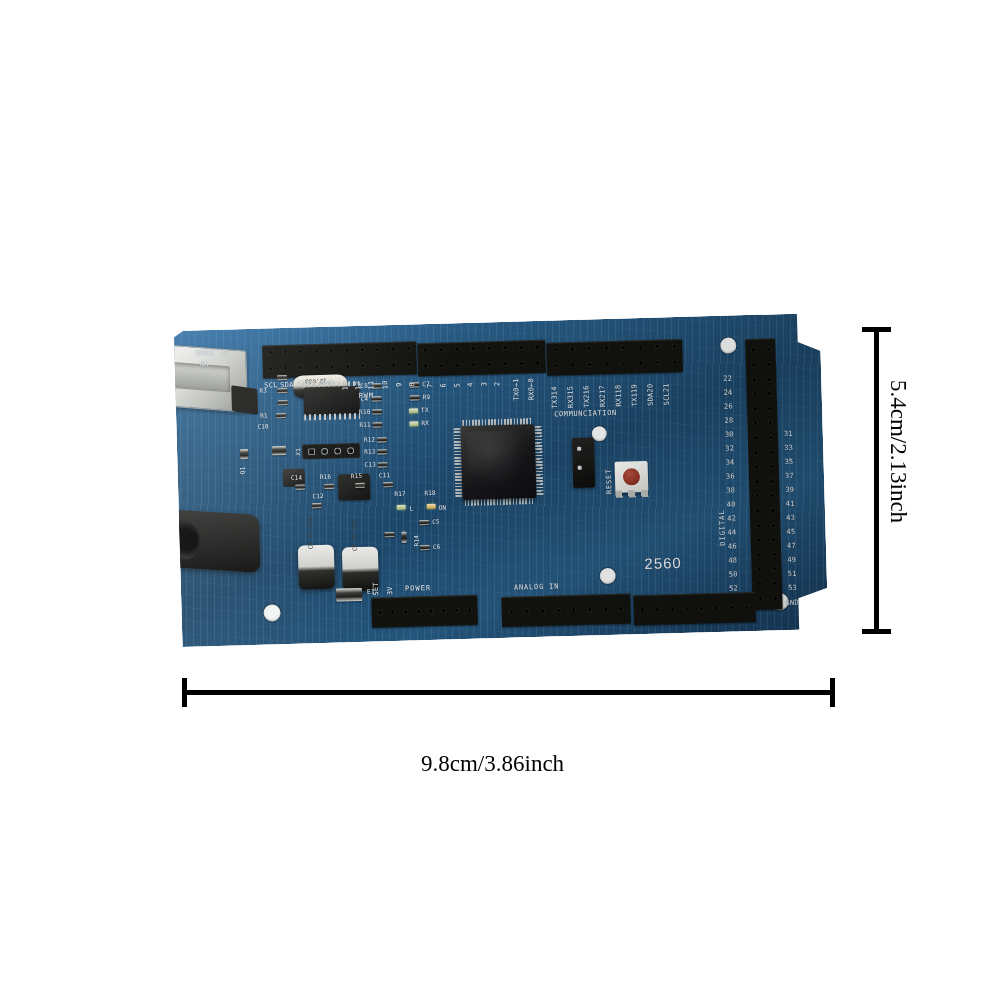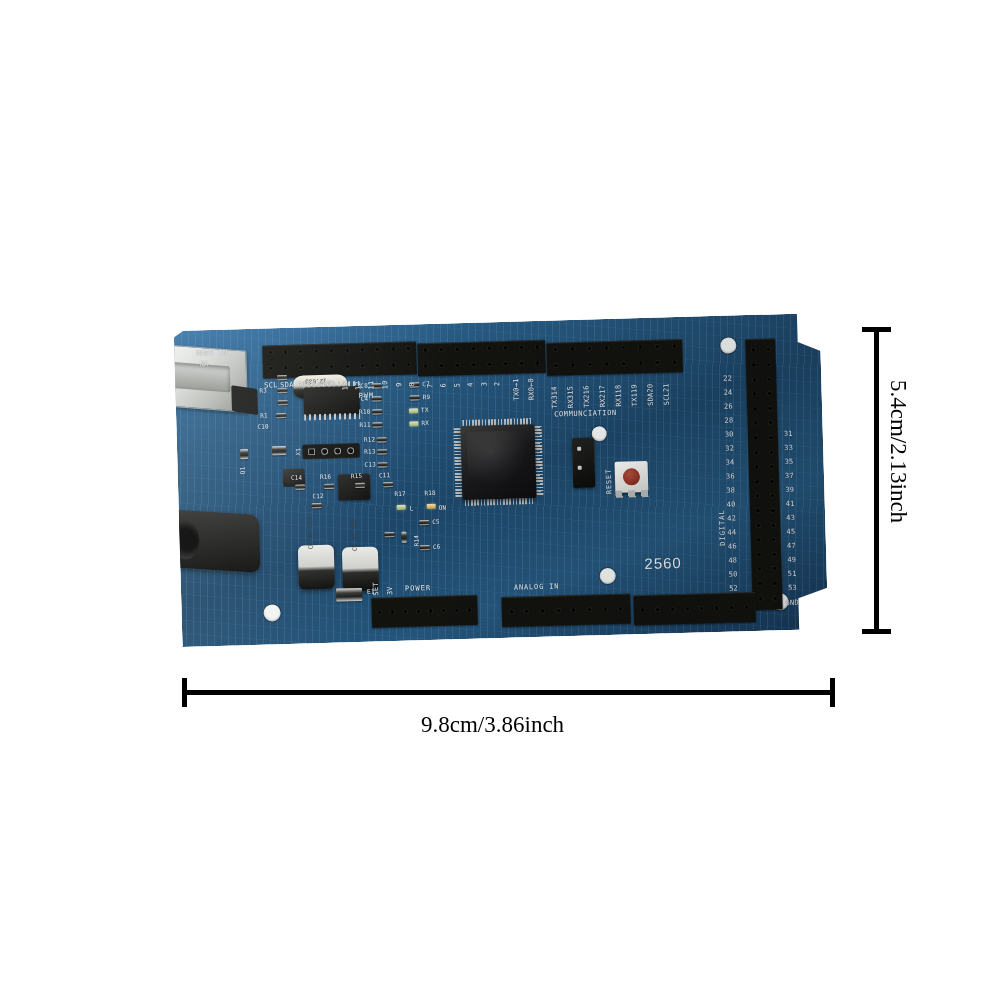--- a/index.html
+++ b/index.html
@@ -519,16 +519,16 @@
     <div class="dim" style="left:874px;top:327px;width:5px;height:307px;"></div>
     <div class="dim" style="left:862px;top:327px;width:29px;height:5px;"></div>
     <div class="dim" style="left:862px;top:629px;width:29px;height:5px;"></div>
     <span class="dimlbl vert" style="left:911px;top:380px;">5.4cm/2.13inch</span>
   </div>
 
   <div>
     <div class="dim" style="left:182px;top:690px;width:653px;height:5px;"></div>
     <div class="dim" style="left:182px;top:678px;width:5px;height:29px;"></div>
     <div class="dim" style="left:830px;top:678px;width:5px;height:29px;"></div>
-    <span class="dimlbl" style="left:421px;top:712px;">9.8cm/3.86inch</span>
+    <span class="dimlbl" style="left:421px;top:751px;">9.8cm/3.86inch</span>
   </div>
 
 </div>
 
 </body></html>

